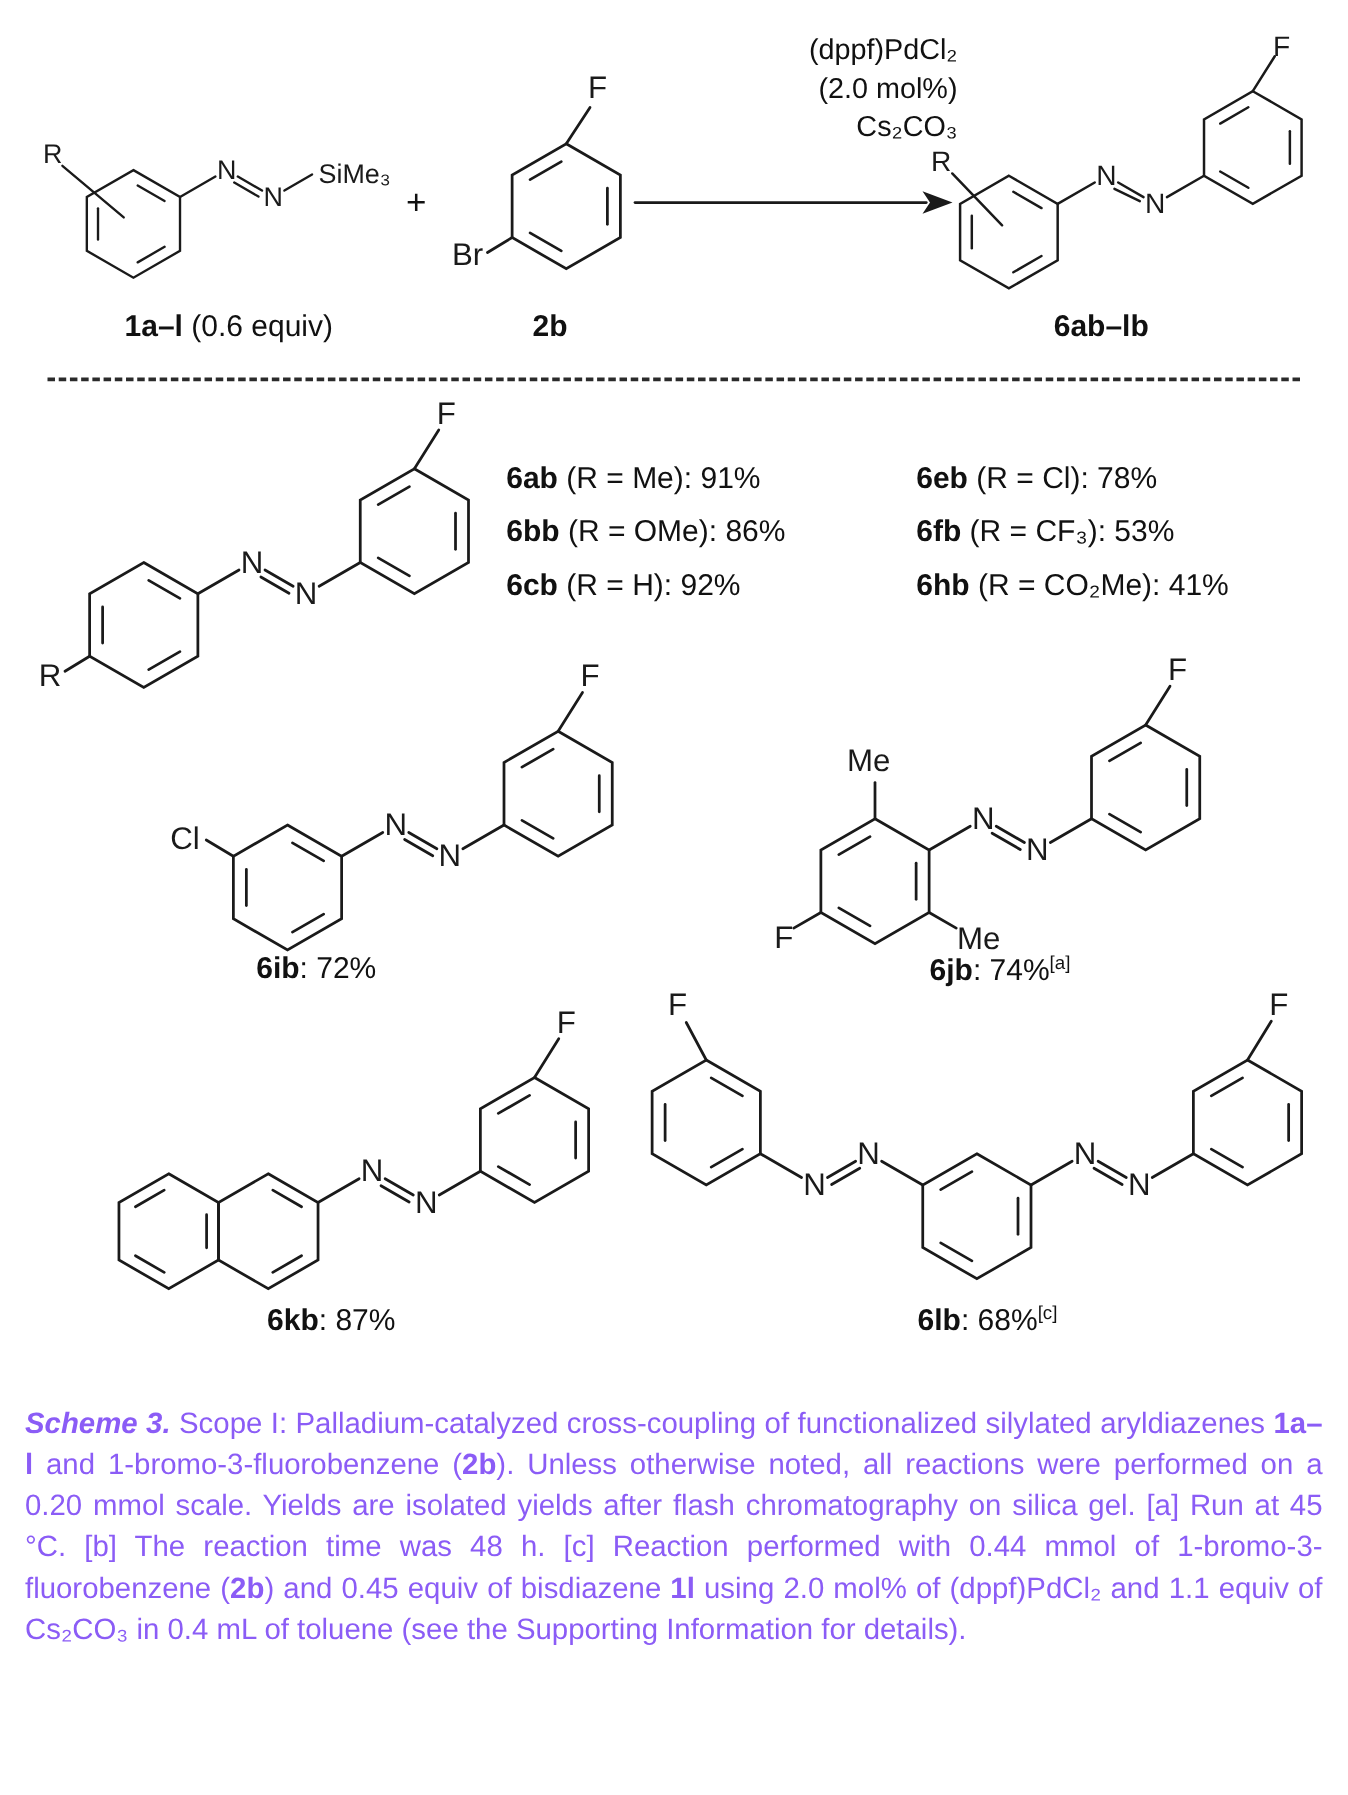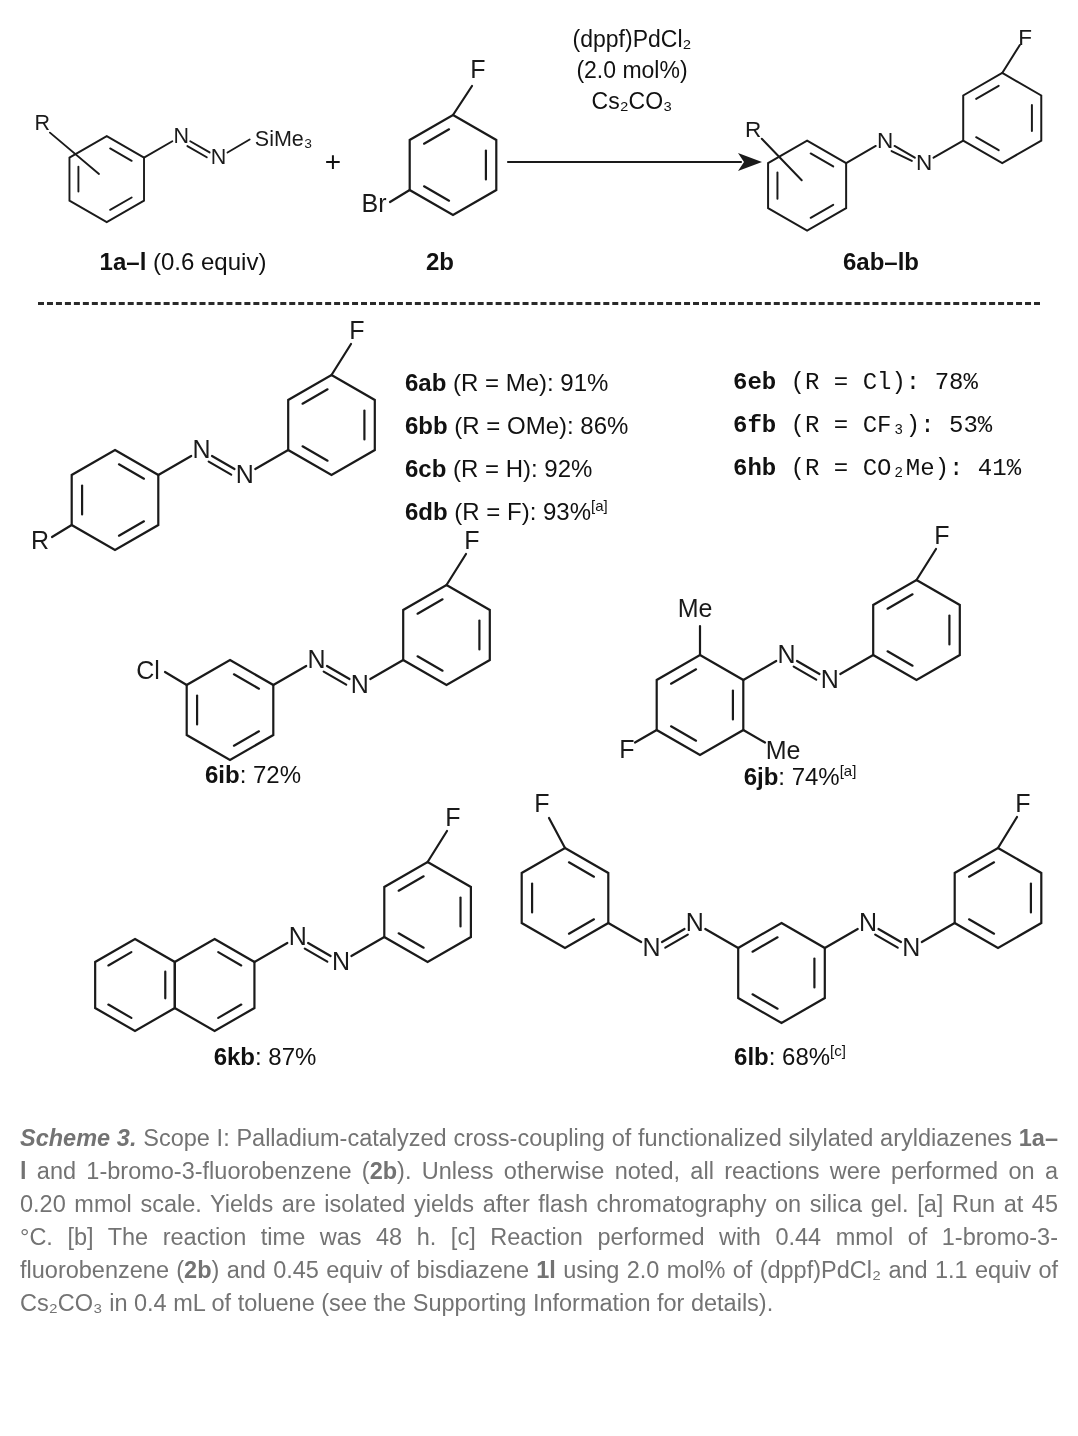--- a/index.html
+++ b/index.html
@@ -4,31 +4,31 @@
 <style>
   html,body{margin:0;padding:0;background:#fff;}
   #page{position:relative;width:1078px;height:1436px;background:#fff;overflow:hidden;
         font-family:"Liberation Sans",sans-serif;color:#111;}
   #page svg{position:absolute;overflow:visible;}
   #page svg line, #page svg polygon{stroke:#1a1a1a;stroke-width:2.2;fill:none;stroke-linecap:round;}
   #page svg path.ah{fill:#1a1a1a;stroke:none;}
   #page svg text{fill:#1a1a1a;font-family:"Liberation Sans",sans-serif;font-size:25px;text-anchor:middle;}
   #page svg text.start{text-anchor:start;}
   .abs{position:absolute;}
-  .cond{width:268px;left:498px;text-align:center;font-size:23px;line-height:31px;}
+  .cond{width:268px;left:498px;text-align:right;font-size:23px;line-height:31px;}
   .cond2{width:268px;left:498px;text-align:center;font-size:23px;line-height:30px;}
   .cmpd{font-size:24px;text-align:center;}
   .cmpd b{font-weight:bold;}
   .plus{font-size:28px;}
   .divider{height:0;border-top:3px dashed #2a2a2a;}
   .ycol{font-size:24px;line-height:37px;white-space:nowrap;}
   .yrow b{font-weight:bold;}
   sup{font-size:15px;}
   .caption{left:20px;top:1122px;width:1038px;font-size:23.5px;line-height:33px;
-           text-align:justify;color:#737373;}
+           text-align:justify;color:#8b5cf6;}
   .caption .bi{font-weight:bold;font-style:italic;}
   .caption b{font-weight:bold;}
 </style>
 </head>
 <body>
 
 <div id="page">
 
   <svg id="svg-s1" viewBox="0 0 360 230" style="left:12px;top:50px;width:310px;height:198px">
       <line x1="250.3" y1="119" x2="276" y2="104"></line>
@@ -119,23 +119,22 @@
     <text x="20" y="229">R</text>
     <text x="181.6" y="138">N</text>
     <text x="224.9" y="163">N</text>
     <text x="337" y="19">F</text>
   </svg>
 
   <div class="abs ycol" style="left:405px;top:358px;">
     <div class="yrow"><b>6ab</b><span> (R = Me): 91%</span><sup></sup></div>
     <div class="yrow"><b>6bb</b><span> (R = OMe): 86%</span><sup></sup></div>
     <div class="yrow"><b>6cb</b><span> (R = H): 92%</span><sup></sup></div>
-    <div class="yrow"><b>6db</b><span> (R = F): 93%</span><sup>[a]</sup></div>
-  </div>
-  <div class="abs ycol" style="left:733px;top:358px;font-family:Liberation Mono, monospace;">
+  </div>
+  <div class="abs ycol" style="left:733px;top:358px;">
     <div class="yrow"><b>6eb</b><span> (R = Cl): 78%</span><sup></sup></div>
     <div class="yrow"><b>6fb</b><span> (R = CF₃): 53%</span><sup></sup></div>
     <div class="yrow"><b>6hb</b><span> (R = CO₂Me): 41%</span><sup></sup></div>
   </div>
 
   <svg id="svg-s5" viewBox="0 0 420 245" style="left:85px;top:530px;width:420px;height:245px">
       <line x1="361.5" y1="55" x2="381" y2="24"></line>
       <line x1="285.3" y1="149" x2="318.2" y2="130"></line>
       <line x1="238.7" y1="141.6" x2="261.2" y2="154.6"></line>
       <line x1="242" y1="136" x2="264.5" y2="149"></line>

